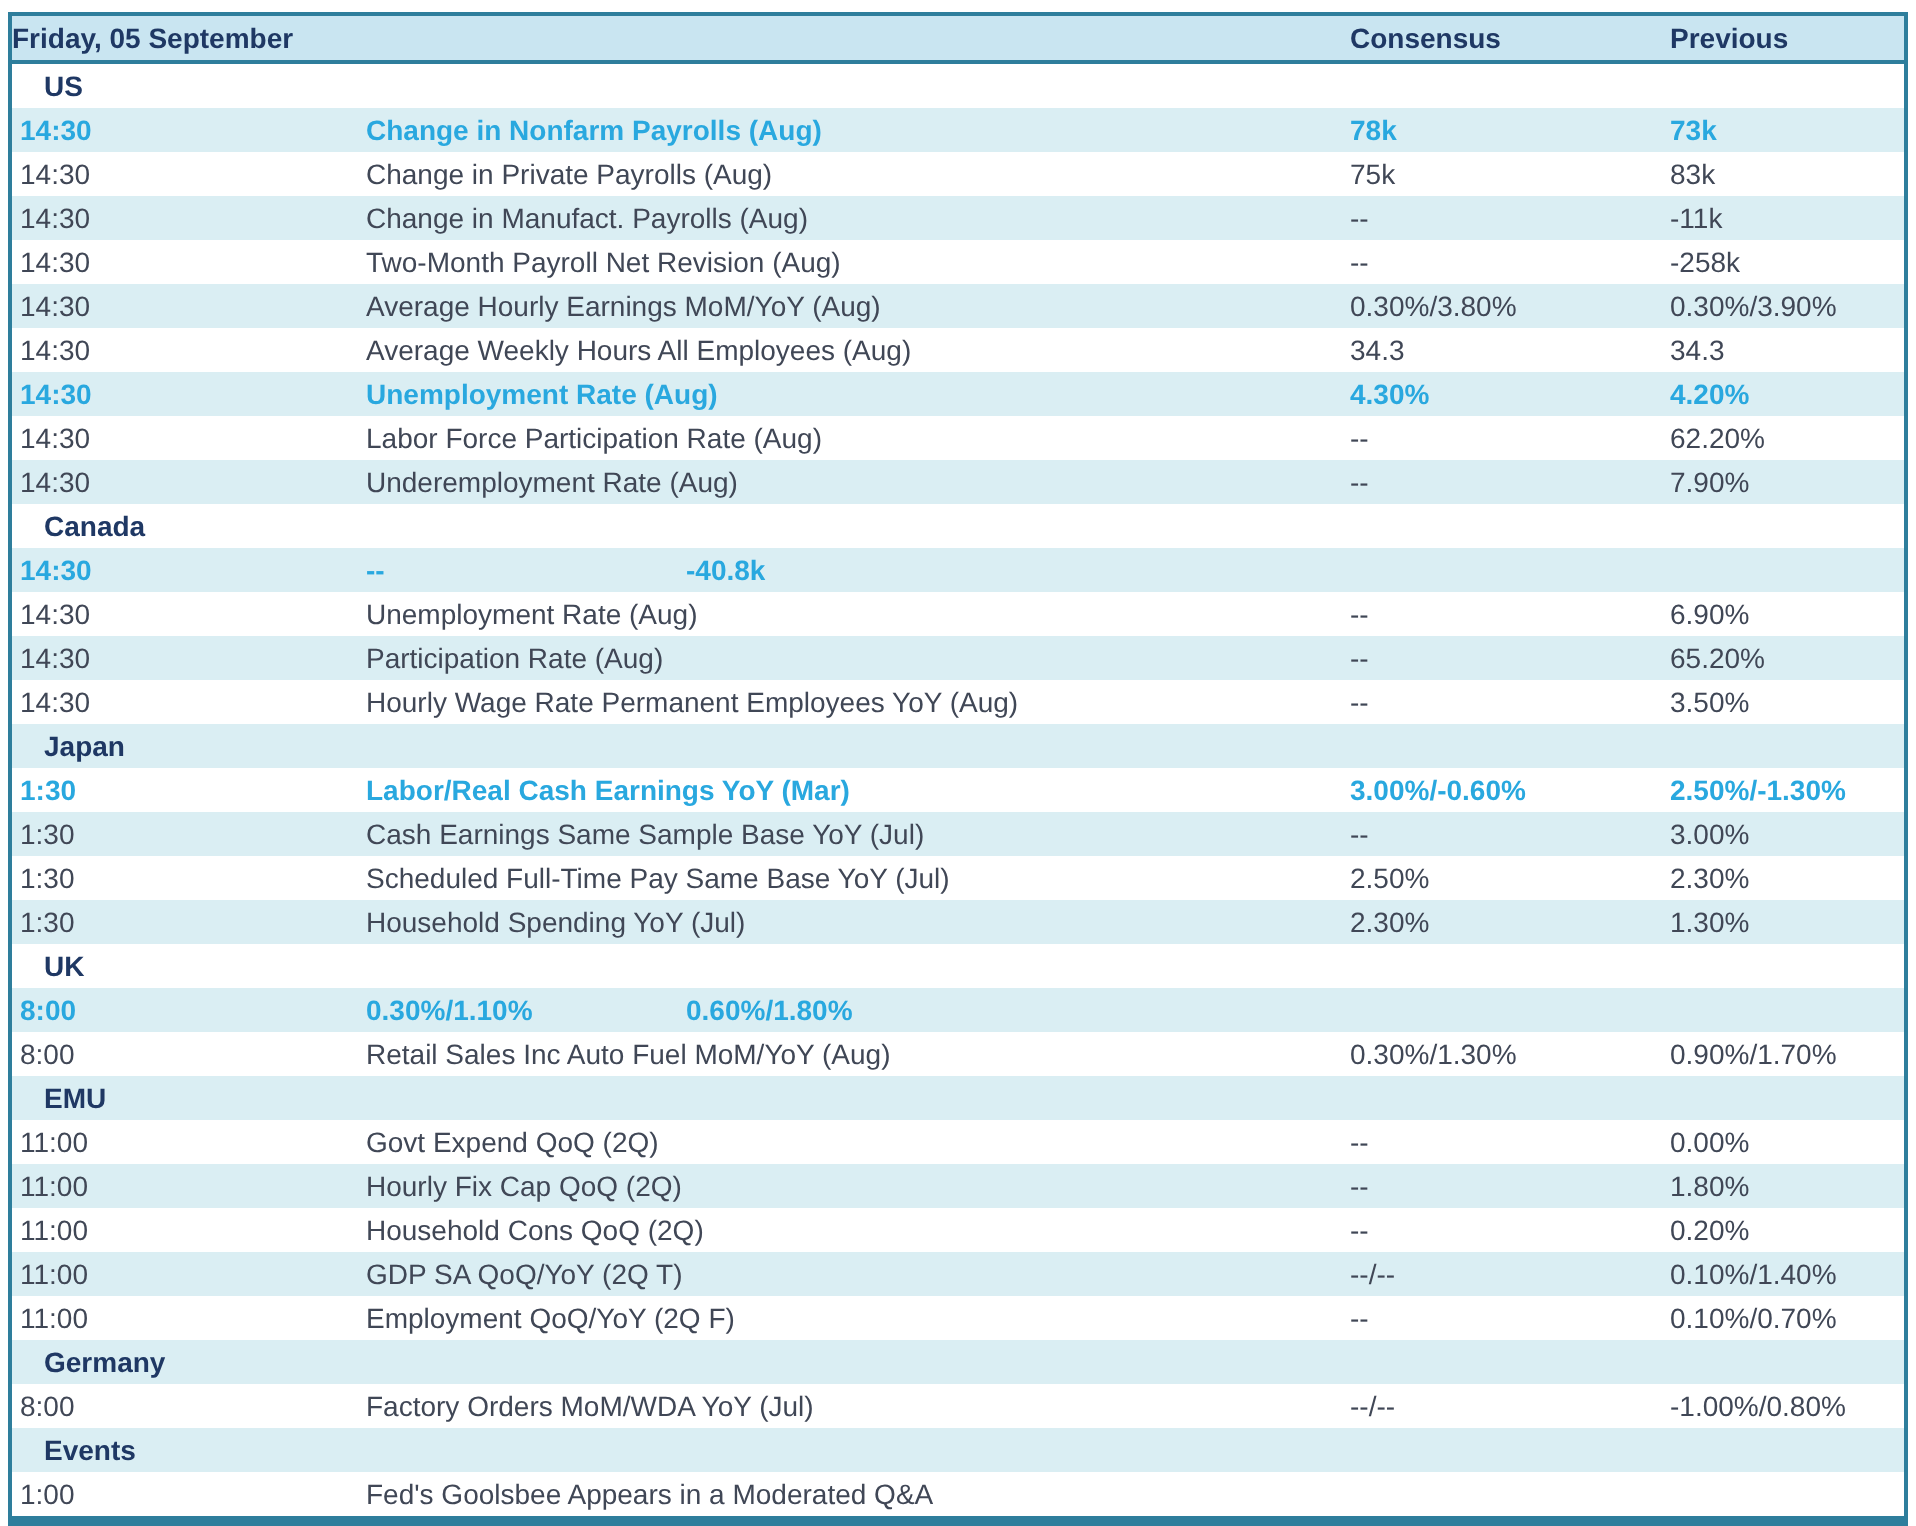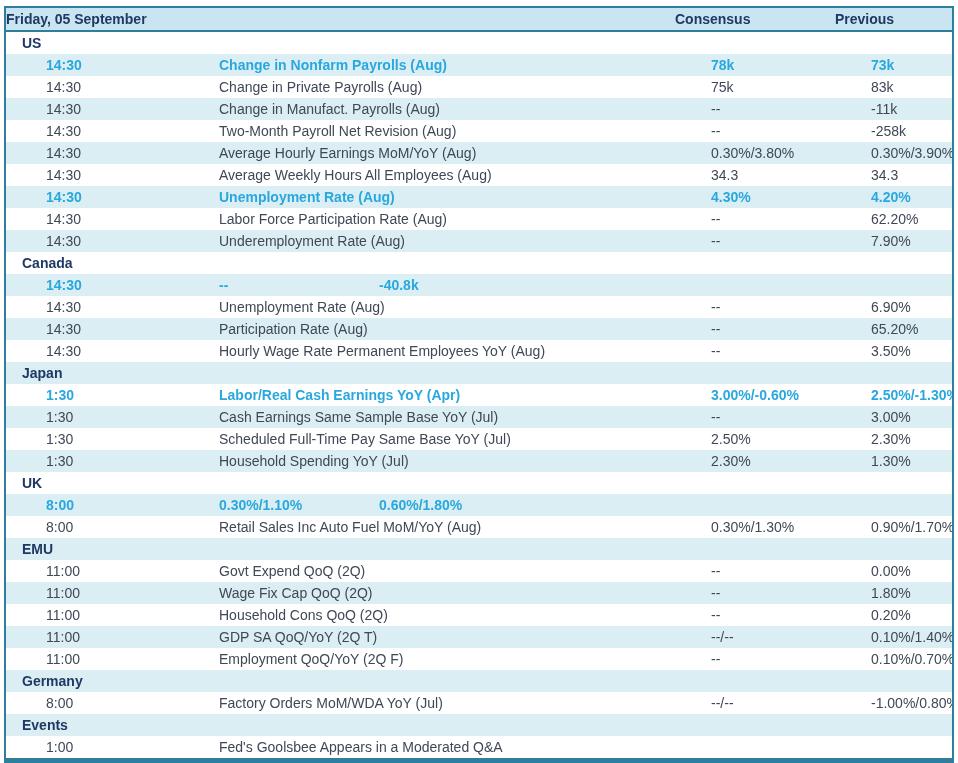--- a/index.html
+++ b/index.html
@@ -31,21 +31,21 @@
   }
   .row{
     display:flex;align-items:center;height:22px;
     font-size:14px;color:var(--text);background:#ffffff;
     white-space:nowrap;overflow:hidden;
   }
   .row.alt{background:var(--altbg);}
   .row.section{font-weight:bold;color:var(--navy);}
   .row.hl{font-weight:bold;color:var(--cyan);}
   .c-date{width:669px;padding-left:0;box-sizing:border-box;}
-  .c-time{width:177px;padding-left:4px;box-sizing:border-box;flex-shrink:0;margin-left:36px;}
+  .c-time{width:177px;padding-left:4px;box-sizing:border-box;flex-shrink:0;}
   .c-event{width:492px;flex-shrink:0;}
   .c-cons{width:160px;flex-shrink:0;}
   .c-prev{flex:1;}
   .c-section{padding-left:16px;box-sizing:border-box;width:100%;}
 </style>
 </head>
 <body>
 
 <div class="table">
   <div class="header-row">
@@ -135,21 +135,21 @@
         <div class="c-time">14:30</div>
         <div class="c-event">Hourly Wage Rate Permanent Employees YoY (Aug)</div>
         <div class="c-cons">--</div>
         <div class="c-prev">3.50%</div>
       </div>
       <div class="row alt section">
         <div class="c-section">Japan</div>
       </div>
       <div class="row hl">
         <div class="c-time">1:30</div>
-        <div class="c-event">Labor/Real Cash Earnings YoY (Apr)</div>
+        <div class="c-event">Labor/Real Cash Earnings YoY (Mar)</div>
         <div class="c-cons">3.00%/-0.60%</div>
         <div class="c-prev">2.50%/-1.30%</div>
       </div>
       <div class="row alt">
         <div class="c-time">1:30</div>
         <div class="c-event">Cash Earnings Same Sample Base YoY (Jul)</div>
         <div class="c-cons">--</div>
         <div class="c-prev">3.00%</div>
       </div>
       <div class="row">
@@ -182,21 +182,21 @@
         <div class="c-section">EMU</div>
       </div>
       <div class="row">
         <div class="c-time">11:00</div>
         <div class="c-event">Govt Expend QoQ (2Q)</div>
         <div class="c-cons">--</div>
         <div class="c-prev">0.00%</div>
       </div>
       <div class="row alt">
         <div class="c-time">11:00</div>
-        <div class="c-event">Wage Fix Cap QoQ (2Q)</div>
+        <div class="c-event">Hourly Fix Cap QoQ (2Q)</div>
         <div class="c-cons">--</div>
         <div class="c-prev">1.80%</div>
       </div>
       <div class="row">
         <div class="c-time">11:00</div>
         <div class="c-event">Household Cons QoQ (2Q)</div>
         <div class="c-cons">--</div>
         <div class="c-prev">0.20%</div>
       </div>
       <div class="row alt">

